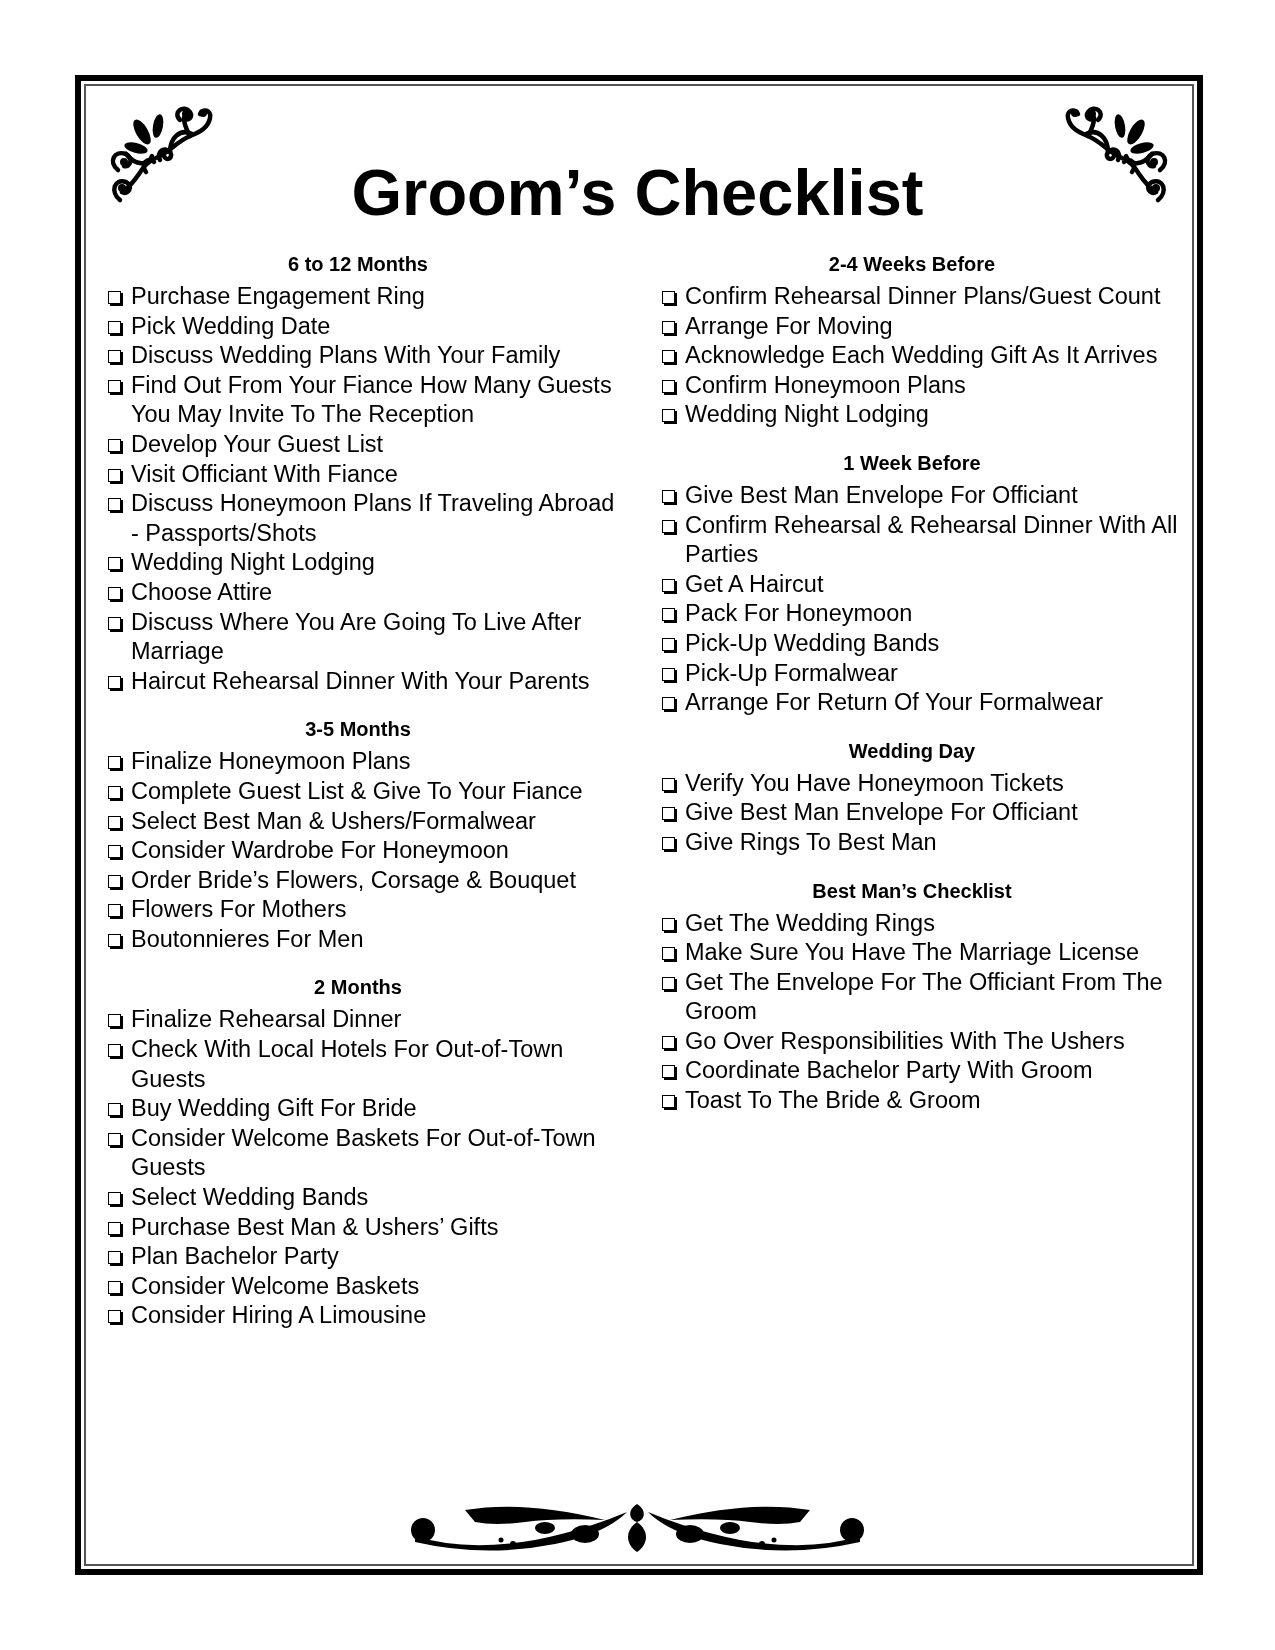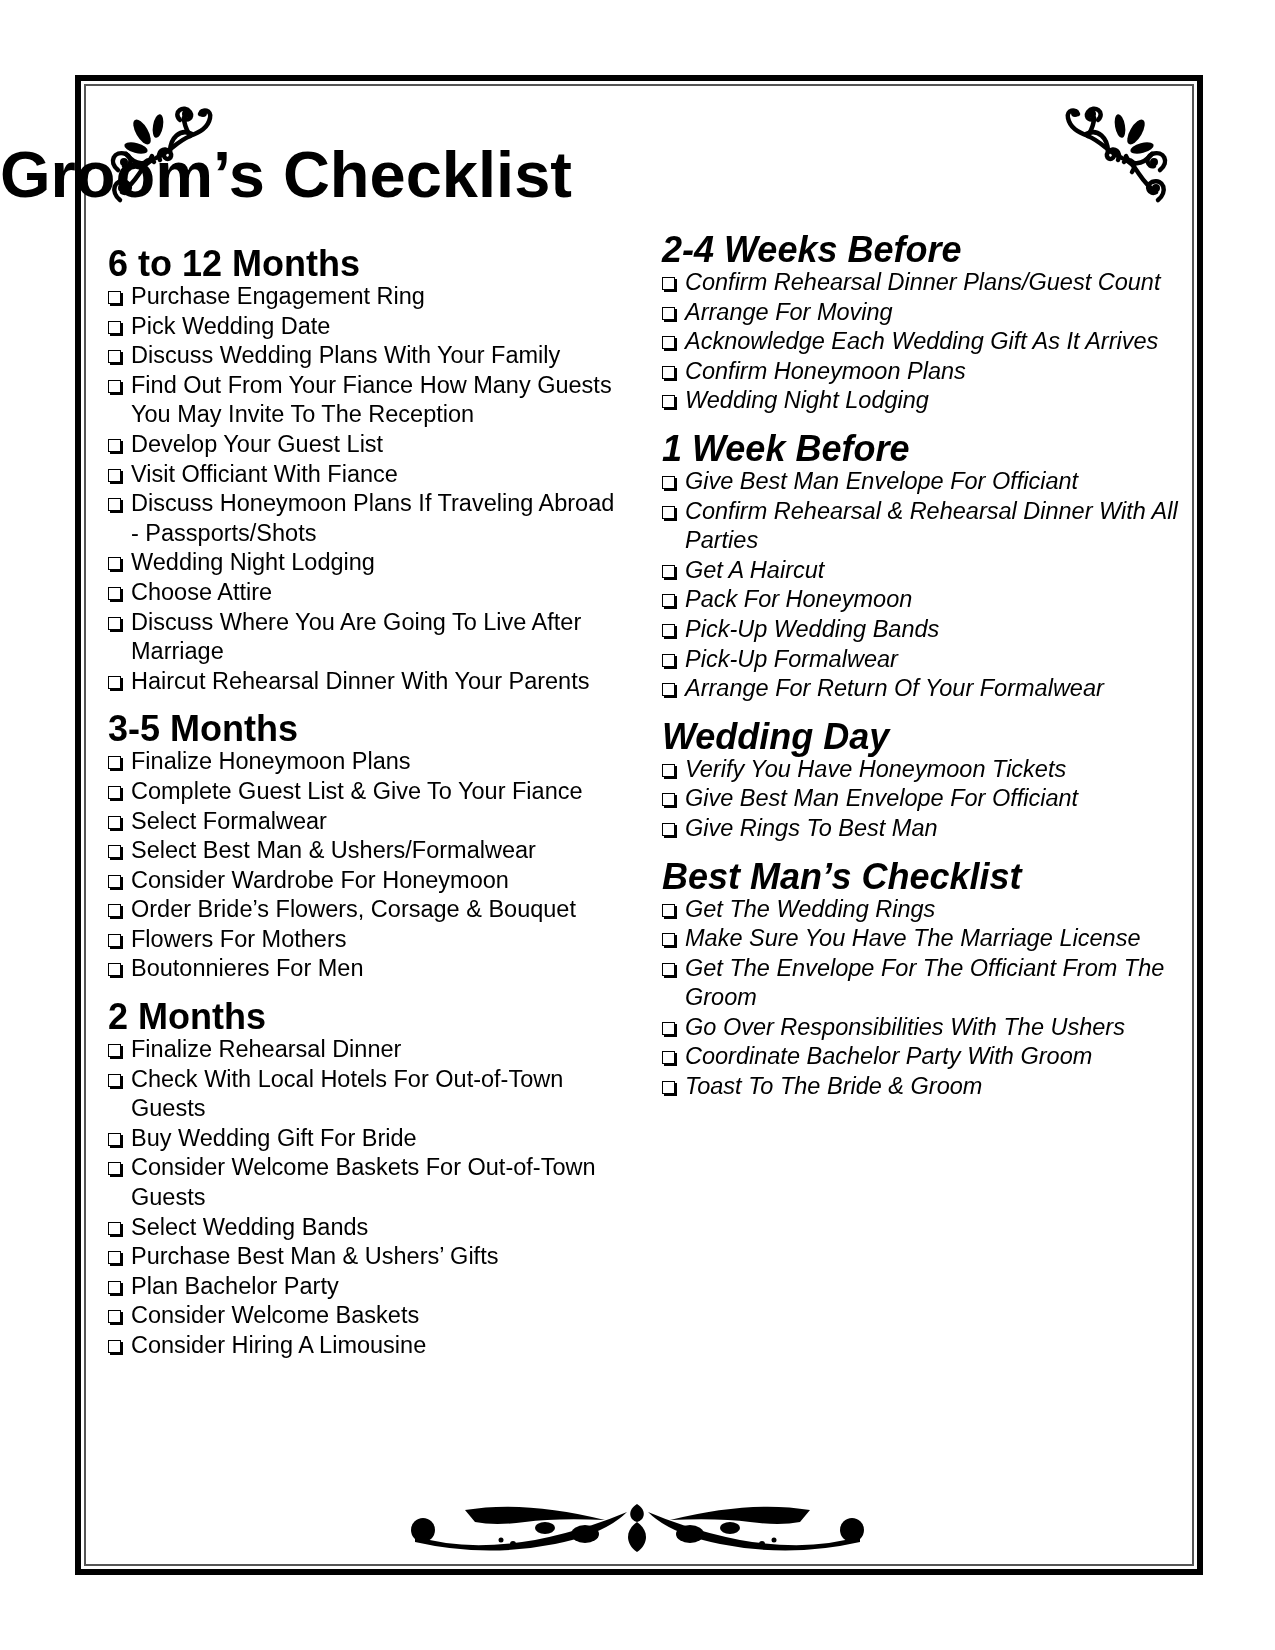--- a/index.html
+++ b/index.html
@@ -2,31 +2,31 @@
 <html><head>
 <meta charset="utf-8">
 <style>
   html, body { margin: 0; padding: 0; background: #ffffff; }
   body { width: 1275px; height: 1650px; position: relative; overflow: hidden;
          font-family: "Liberation Sans", "DejaVu Sans", sans-serif; color: #000; }
   .outer-border { position: absolute; left: 75px; top: 75px; width: 1128px; height: 1500px;
                   box-sizing: border-box; border: 6px solid #000; }
   .inner-border { position: absolute; left: 84px; top: 84px; width: 1110px; height: 1482px;
                   box-sizing: border-box; border: 2px solid #555; }
-  .title { position: absolute; left: 0; width: 1275px; top: 98px; text-align: left;
+  .title { position: absolute; left: 0; width: 1275px; top: 116px; text-align: center;
            font-size: 65px; font-weight: bold; letter-spacing: 0px; line-height: 1; }
   .corner { position: absolute; width: 120px; height: 110px; }
   .corner.tl { left: 100px; top: 100px; }
   .corner.tr { left: 1058px; top: 100px; transform: scaleX(-1); }
   .bottom-ornament { position: absolute; left: 405px; top: 1500px; width: 465px; height: 60px; }
   .col { position: absolute; width: 520px; }
   .col.left { left: 108px; top: 246px; }
-  .col.right { left: 662px; top: 232px; font-style: italic; }
+  .col.right { left: 662px; top: 246px; }
   .section { margin-bottom: 15px; }
-  .section-heading { font-size: 36px; font-weight: bold; text-align: left; line-height: 36px;
+  .section-heading { font-size: 20px; font-weight: bold; text-align: center; line-height: 36px;
                      width: 500px; }
   .items { list-style: none; margin: 0; padding: 0; }
   .item { position: relative; padding-left: 23px; font-size: 23.5px; line-height: 29.6px; }
   .cb { position: absolute; left: 0; top: 9px; width: 13px; height: 13px;
         border: 1.5px solid #000; box-shadow: 2px 2px 0 #000; box-sizing: border-box; background: #fff; }
 </style>
 </head>
 <body>
 
 <div class="outer-border"></div>
@@ -97,21 +97,20 @@
       <li class="item"><span class="cb"></span><span>Discuss Where You Are Going To Live After Marriage</span></li>
       <li class="item"><span class="cb"></span><span>Haircut Rehearsal Dinner With Your Parents</span></li>
     </ul>
   </div>
 
   <div class="section">
     <div class="section-heading">3-5 Months</div>
     <ul class="items">
       <li class="item"><span class="cb"></span><span>Finalize Honeymoon Plans</span></li>
       <li class="item"><span class="cb"></span><span>Complete Guest List &amp; Give To Your Fiance</span></li>
-      <li class="item"><span class="cb"></span><span>Select Formalwear</span></li>
       <li class="item"><span class="cb"></span><span>Select Best Man &amp; Ushers/Formalwear</span></li>
       <li class="item"><span class="cb"></span><span>Consider Wardrobe For Honeymoon</span></li>
       <li class="item"><span class="cb"></span><span>Order Bride’s Flowers, Corsage &amp; Bouquet</span></li>
       <li class="item"><span class="cb"></span><span>Flowers For Mothers</span></li>
       <li class="item"><span class="cb"></span><span>Boutonnieres For Men</span></li>
     </ul>
   </div>
 
   <div class="section">
     <div class="section-heading">2 Months</div>

